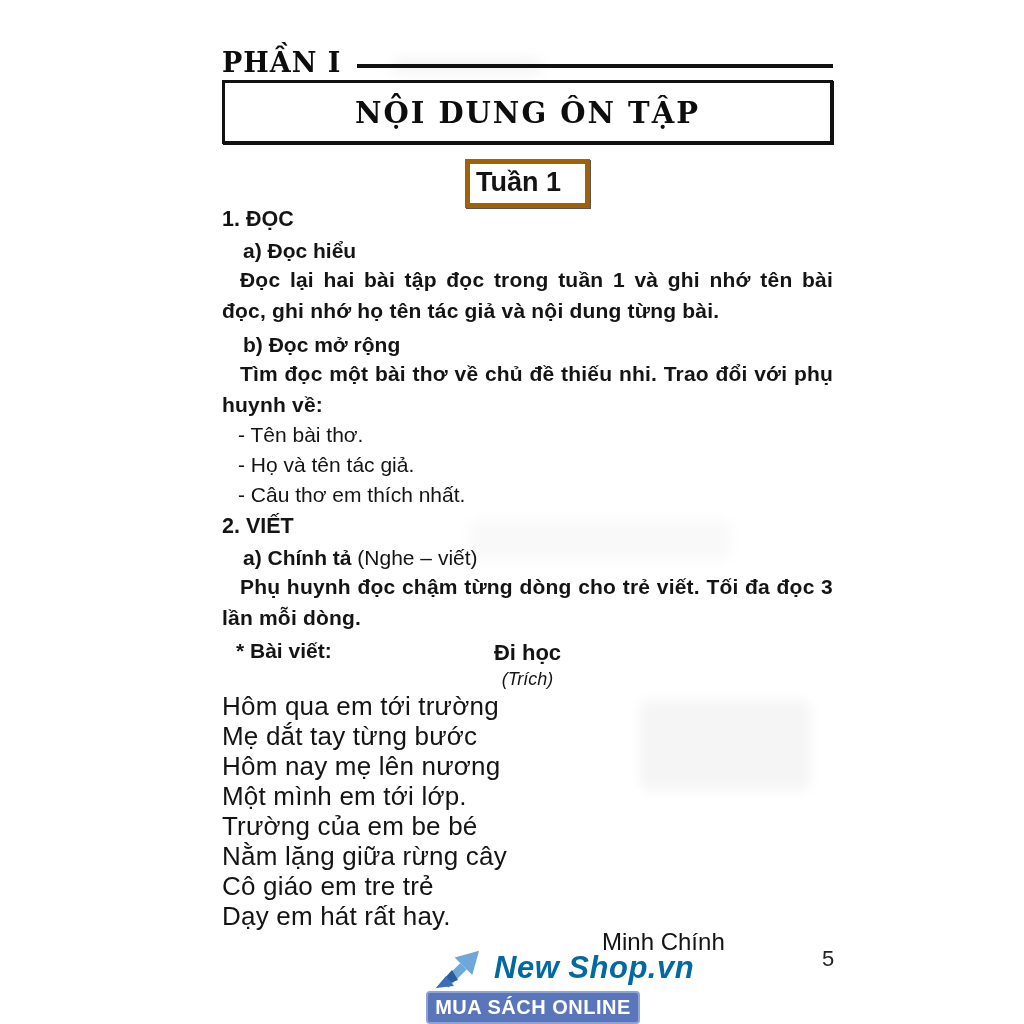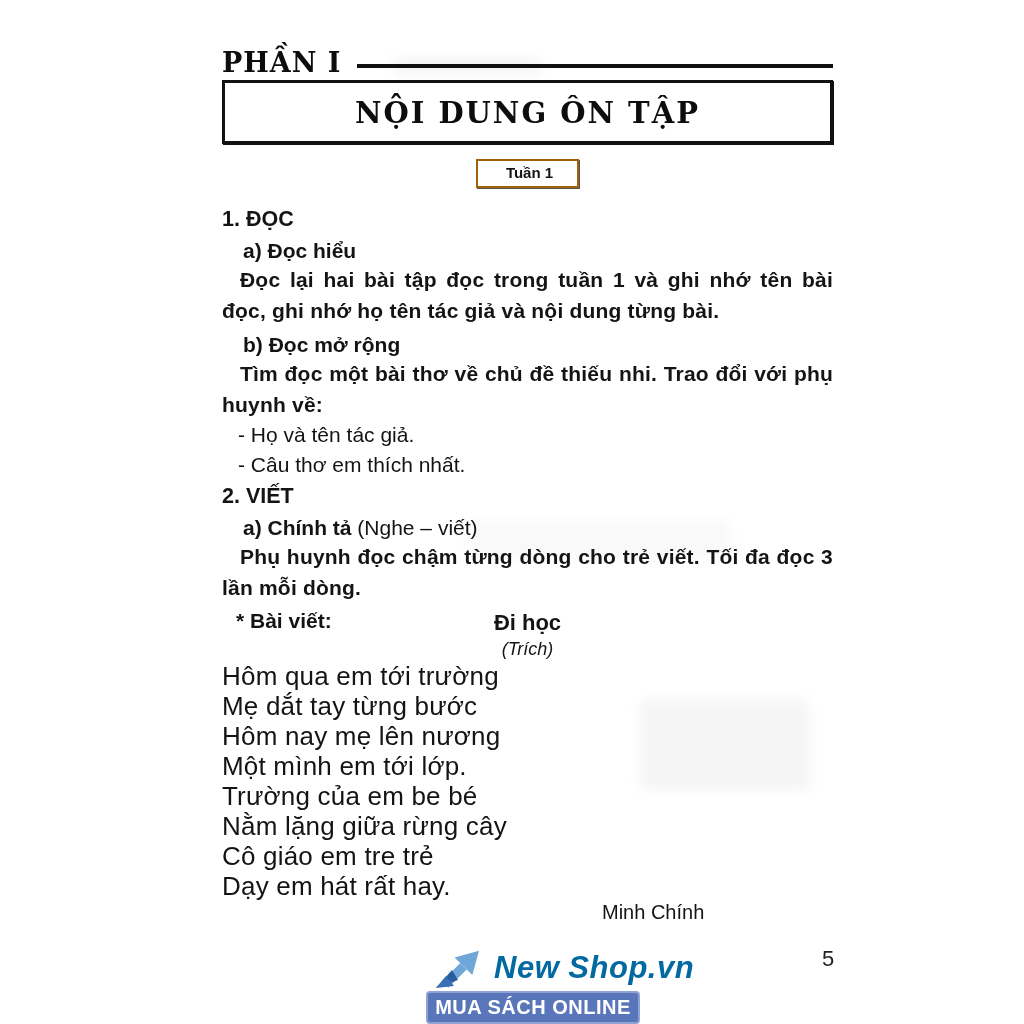--- a/index.html
+++ b/index.html
@@ -18,36 +18,36 @@
 
   
   .part-row { display: flex; align-items: center; height: 32px; }
   .part-label { font-family: "DejaVu Serif", serif; font-weight: 700; font-size: 27px; letter-spacing: 1px; transform: scaleY(1.05); color: #0d0d0d; }
   .part-rule { flex: 1; height: 4px; background: #111; margin-left: 16px; margin-top: 8px; }
 
   .title-box { border: 3px solid #111; margin-top: 2px; height: 64px; display: flex; align-items: center; justify-content: center; box-shadow: 1px 1px 0 #111; }
   .page-title { font-family: "DejaVu Serif", serif; font-weight: 700; font-size: 29px; letter-spacing: 2px; transform: scaleY(1.05); color: #0d0d0d; }
 
   .badge-row { text-align: center; margin-top: 15px; height: 37px; }
-  .week-badge { display: inline-block; border: 2px solid #a16207; padding: 3px 24px 5px 28px; font-weight: 700; font-size: 15px; box-shadow: 1px 1px 0 #555; }
+  .week-badge { display: inline-block; border: 5px solid #a16207; padding: 3px 24px 5px 6px; font-weight: 700; font-size: 27px; box-shadow: 1px 1px 0 #555; }
 
   
   .h-num { font-weight: 700; font-size: 21.5px; line-height: 26px; margin-top: 10px; }
   .h-sub { font-weight: 700; font-size: 21px; line-height: 26px; margin-top: 6px; margin-left: 21px; }
   .h-sub .normal { font-weight: 400; }
   .para { font-size: 21px; line-height: 31px; text-align: justify; text-indent: 18px; letter-spacing: 0.2px; font-weight: bold; }
   .bullet { font-size: 21px; line-height: 30px; margin-left: 16px; }
 
   
   .baiviet-row { position: relative; margin-top: 6px; height: 28px; }
   .baiviet-label { position: absolute; left: 14px; top: 0; font-weight: 700; font-size: 21px; }
   .poem-title { text-align: center; font-weight: 700; font-size: 22px; line-height: 28px; }
   .poem-subtitle { text-align: center; font-size: 18px; line-height: 24px; font-style: italic; }
   .poem-line { font-size: 26px; line-height: 30px; letter-spacing: 0.2px; }
-  .poem-author { font-size: 20px; line-height: 20px; margin-left: 380px; margin-top: 1px; }
+  .poem-author { font-size: 24px; line-height: 20px; margin-left: 380px; margin-top: 1px; }
 
   
   .footer { position: absolute; left: 426px; top: 940px; width: 290px; height: 84px; }
   .logo-icon { position: absolute; left: 2px; top: 2px; width: 66px; height: 54px; }
   .logo-text { position: absolute; left: 68px; top: 10px; font-size: 31px; font-weight: 700; font-style: italic; color: #0369a1; letter-spacing: 0.5px; font-family: "Liberation Sans", sans-serif; white-space: nowrap; }
   .banner { position: absolute; left: 0px; top: 51px; width: 214px; height: 33px; background: #5a76ba; border: 2px solid #8fa3d4; border-radius: 4px; display: flex; align-items: center; justify-content: center; }
   .banner span { color: #ffffff; font-weight: 700; font-size: 20px; letter-spacing: 0.5px; }
 
   .page-number { position: absolute; left: 822px; top: 946px; font-size: 22px; color: #222; }
 </style>
@@ -73,20 +73,21 @@
 
     <div class="badge-row">
       <span class="week-badge">Tuần 1</span>
     </div>
 
     <div class="h-num">1. ĐỌC</div>
     <div class="h-sub">a) Đọc hiểu</div>
     <div class="para">Đọc lại hai bài tập đọc trong tuần 1 và ghi nhớ tên bài đọc, ghi nhớ họ tên tác giả và nội dung từng bài.</div>
     <div class="h-sub">b) Đọc mở rộng</div>
     <div class="para">Tìm đọc một bài thơ về chủ đề thiếu nhi. Trao đổi với phụ huynh về:</div>
+    <div class="bullet">- Tên bài thơ.</div>
     <div class="bullet">- Họ và tên tác giả.</div>
     <div class="bullet">- Câu thơ em thích nhất.</div>
 
     <div class="h-num" style="margin-top:3px">2. VIẾT</div>
     <div class="h-sub"><span>a) Chính tả</span><span class="normal"> (Nghe – viết)</span></div>
     <div class="para">Phụ huynh đọc chậm từng dòng cho trẻ viết. Tối đa đọc 3 lần mỗi dòng.</div>
 
     <div class="baiviet-row">
       <span class="baiviet-label">* Bài viết:</span>
       <div class="poem-title">Đi học</div>

